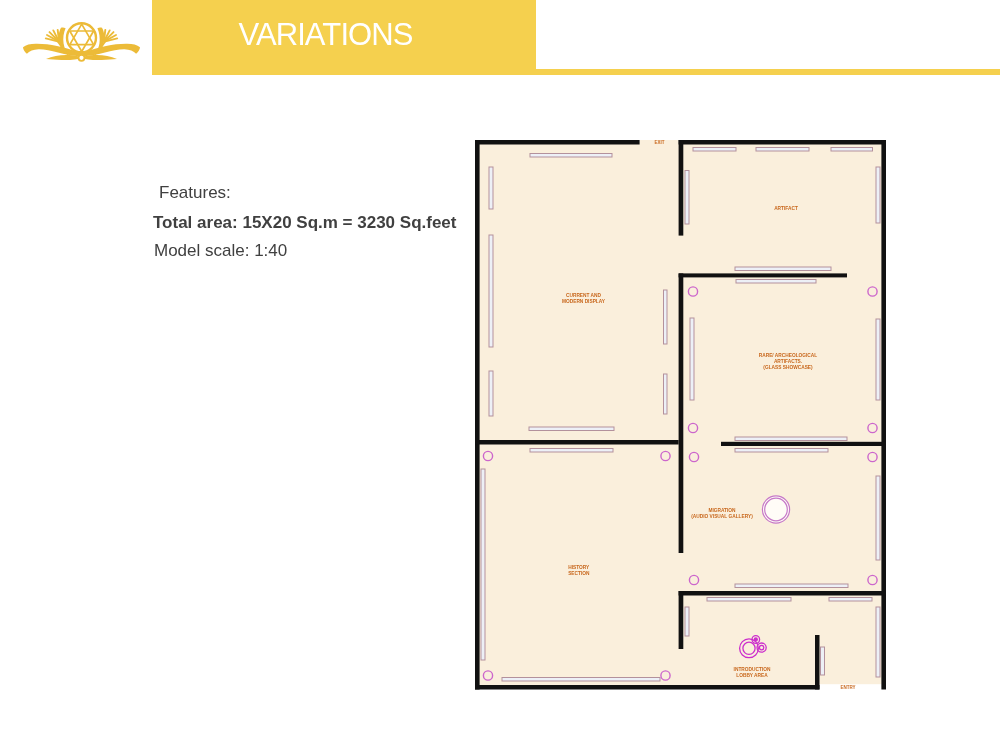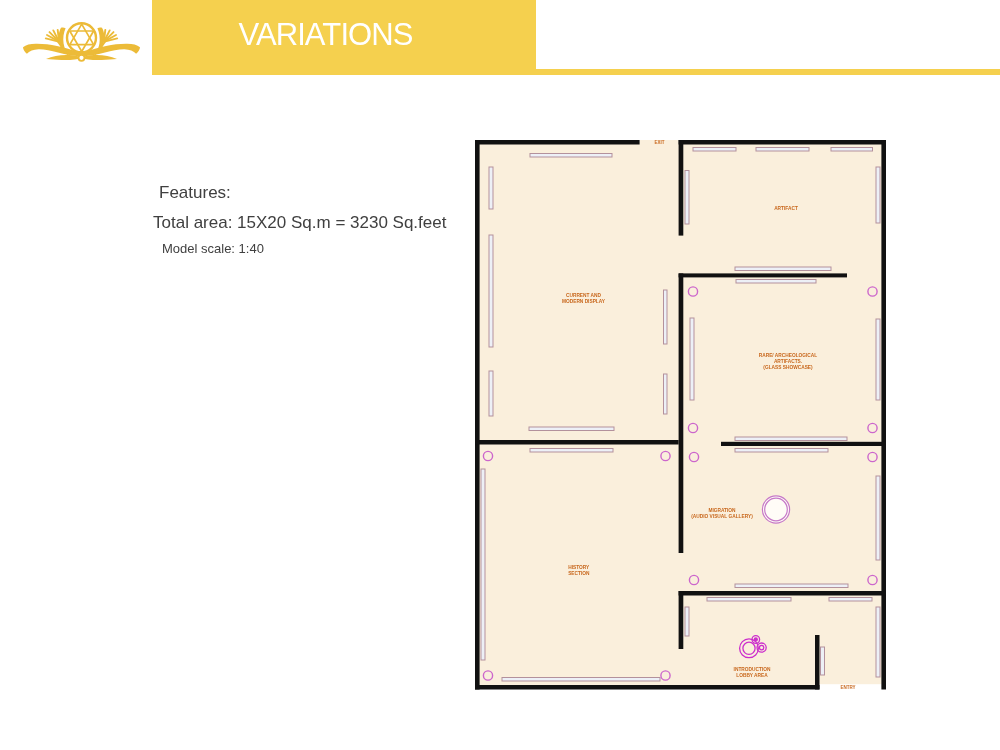--- a/index.html
+++ b/index.html
@@ -57,22 +57,22 @@
 
   <g fill="none" stroke="#ecbb38" stroke-width="1.7">
     <path d="M81.7,24.1 L69.8,44.6 L93.6,44.6 Z"></path>
     <path d="M81.7,51.5 L69.8,31 L93.6,31 Z"></path>
   </g>
 
   <circle cx="81.5" cy="57.8" r="3" fill="#ffffff" stroke="#ecbb38" stroke-width="1.8"></circle>
 </svg>
 
 <div class="abs" style="left:153px;top:183px;color:#404040;font-size:17px;margin-left:6px;">Features:</div>
-<div class="abs" style="left:153px;top:213px;color:#404040;font-size:17px;">Total area: 15X20 Sq.m = 3230 Sq.feet</div>
-<div class="abs" style="left:162px;top:241px;color:#404040;font-size:13px;">Model scale: 1:40</div>
+<div class="abs" style="left:153px;top:213px;color:#404040;font-size:17px;font-weight:bold;">Total area: 15X20 Sq.m = 3230 Sq.feet</div>
+<div class="abs" style="left:154px;top:241px;color:#404040;font-size:17px;">Model scale: 1:40</div>
 
 <svg class="abs" style="left:0;top:0;" width="1000" height="750" viewBox="0 0 1000 750">
 
   <rect x="477" y="142" width="407" height="545" fill="#faefdc"></rect>
 
   <rect x="639.6" y="140" width="39" height="5" fill="#faefdc"></rect>
 
   <rect x="819.5" y="684.2" width="62" height="6" fill="#ffffff"></rect>
 
   <g fill="#111111">

